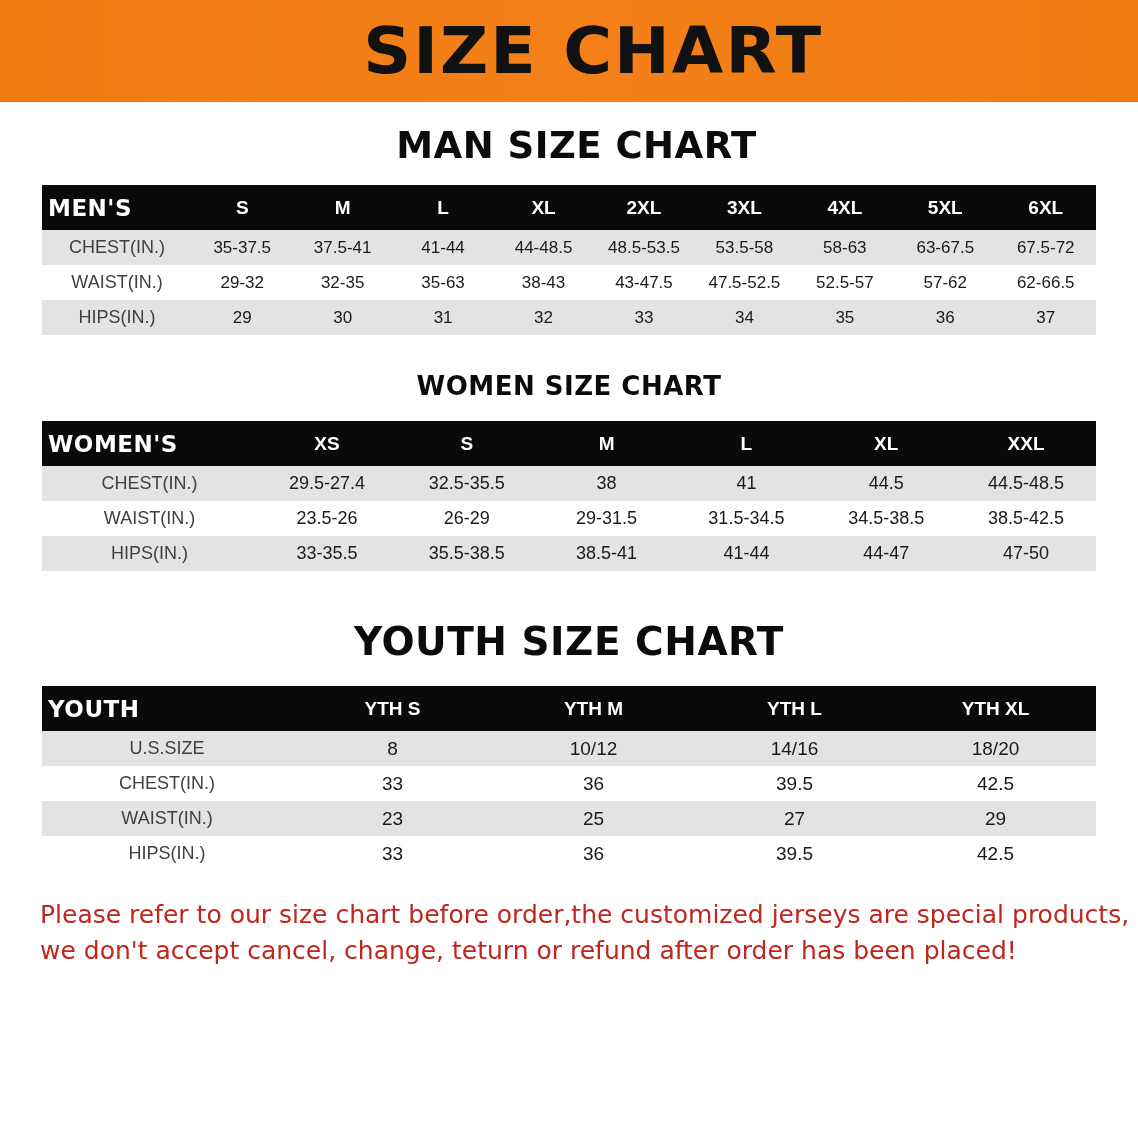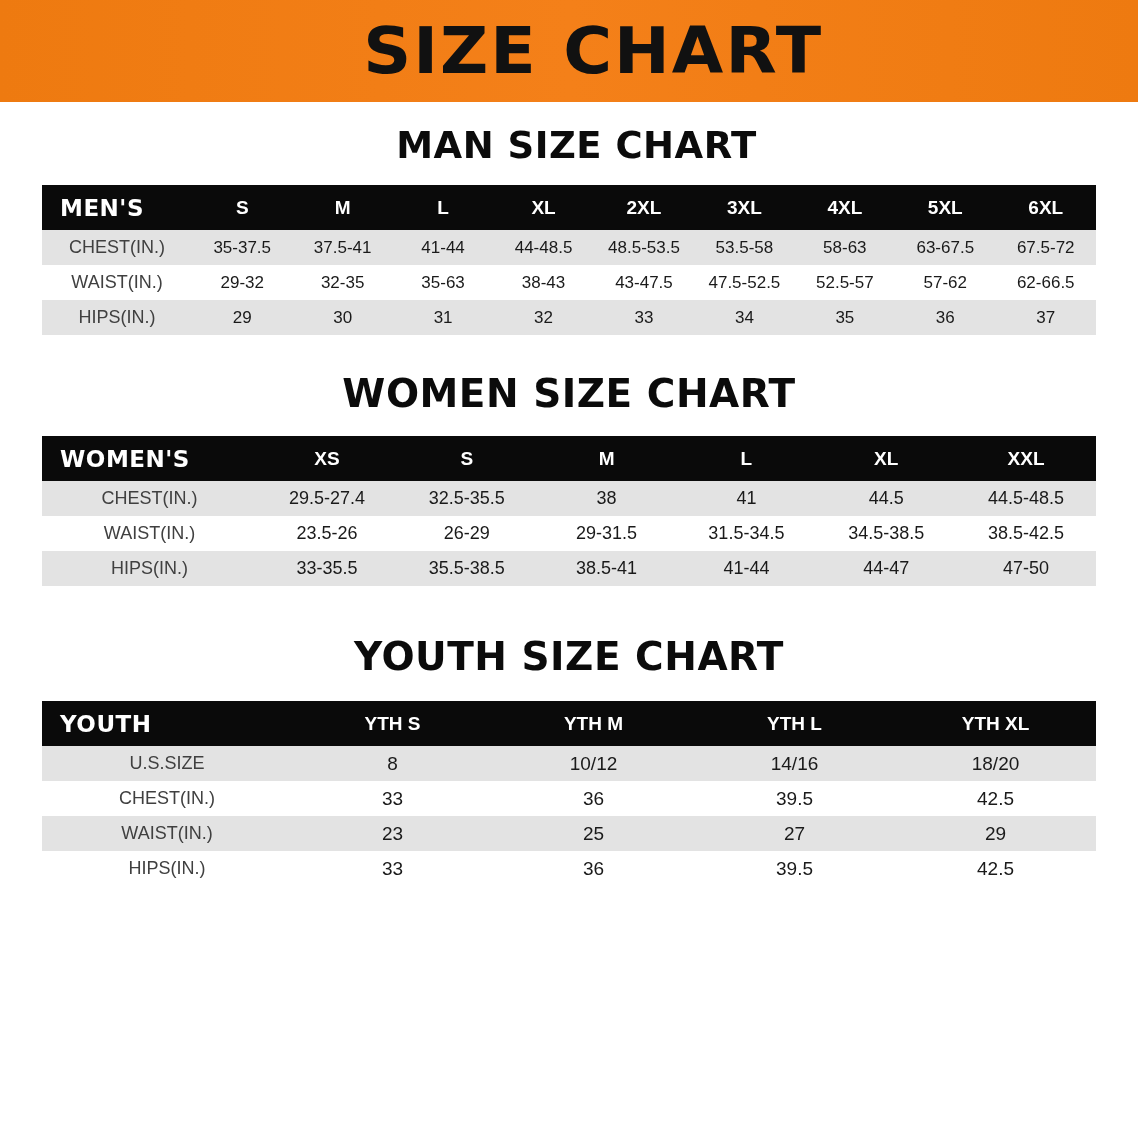--- a/index.html
+++ b/index.html
@@ -44,21 +44,21 @@
   
   .section-title {
     text-align: center;
     font-family: "DejaVu Sans", sans-serif;
     font-weight: 700;
     font-size: 37px;
     letter-spacing: 0.5px;
     color: #0b0b0b;
   }
   .title-man    { margin: 22px 0 18px 0; padding-left: 15px; }
-  .title-women  { margin: 36px 0 20px 0; font-size: 39px; }
+  .title-women  { margin: 36px 0 20px 0; font-size: 26px; }
   .title-youth  { margin: 48px 0 22px 0; font-size: 39px; }
 
   
   .table-wrap {
     margin: 0 42px;
   }
   table.size {
     border-collapse: collapse;
     width: 100%;
     table-layout: fixed;
@@ -74,21 +74,21 @@
   }
   table.size thead th {
     background: #0a0a0a;
     color: #ffffff;
     font-weight: 700;
     height: 45px;
     font-size: 19px;
   }
   table.size thead th.corner {
     text-align: left;
-    padding-left: 18px;
+    padding-left: 6px;
     font-family: "DejaVu Sans", sans-serif;
     font-size: 23px;
     letter-spacing: 0.5px;
   }
   table.size tbody td {
     height: 35px;
   }
   table.size tbody tr.alt td {
     background: #e3e3e3;
   }
@@ -306,14 +306,18 @@
           <td class="rowhead">HIPS(IN.)</td>
           <td>33</td>
           <td>36</td>
           <td>39.5</td>
           <td>42.5</td>
         </tr>
       </tbody>
     </table>
   </div>
 
+  <div class="note">
+    <div>Please refer to our size chart before order,the customized jerseys are special products,</div>
+    <div>we don't accept cancel, change, teturn or refund after order has been placed!</div>
+  </div>
 
 </div>
 
 </body></html>

